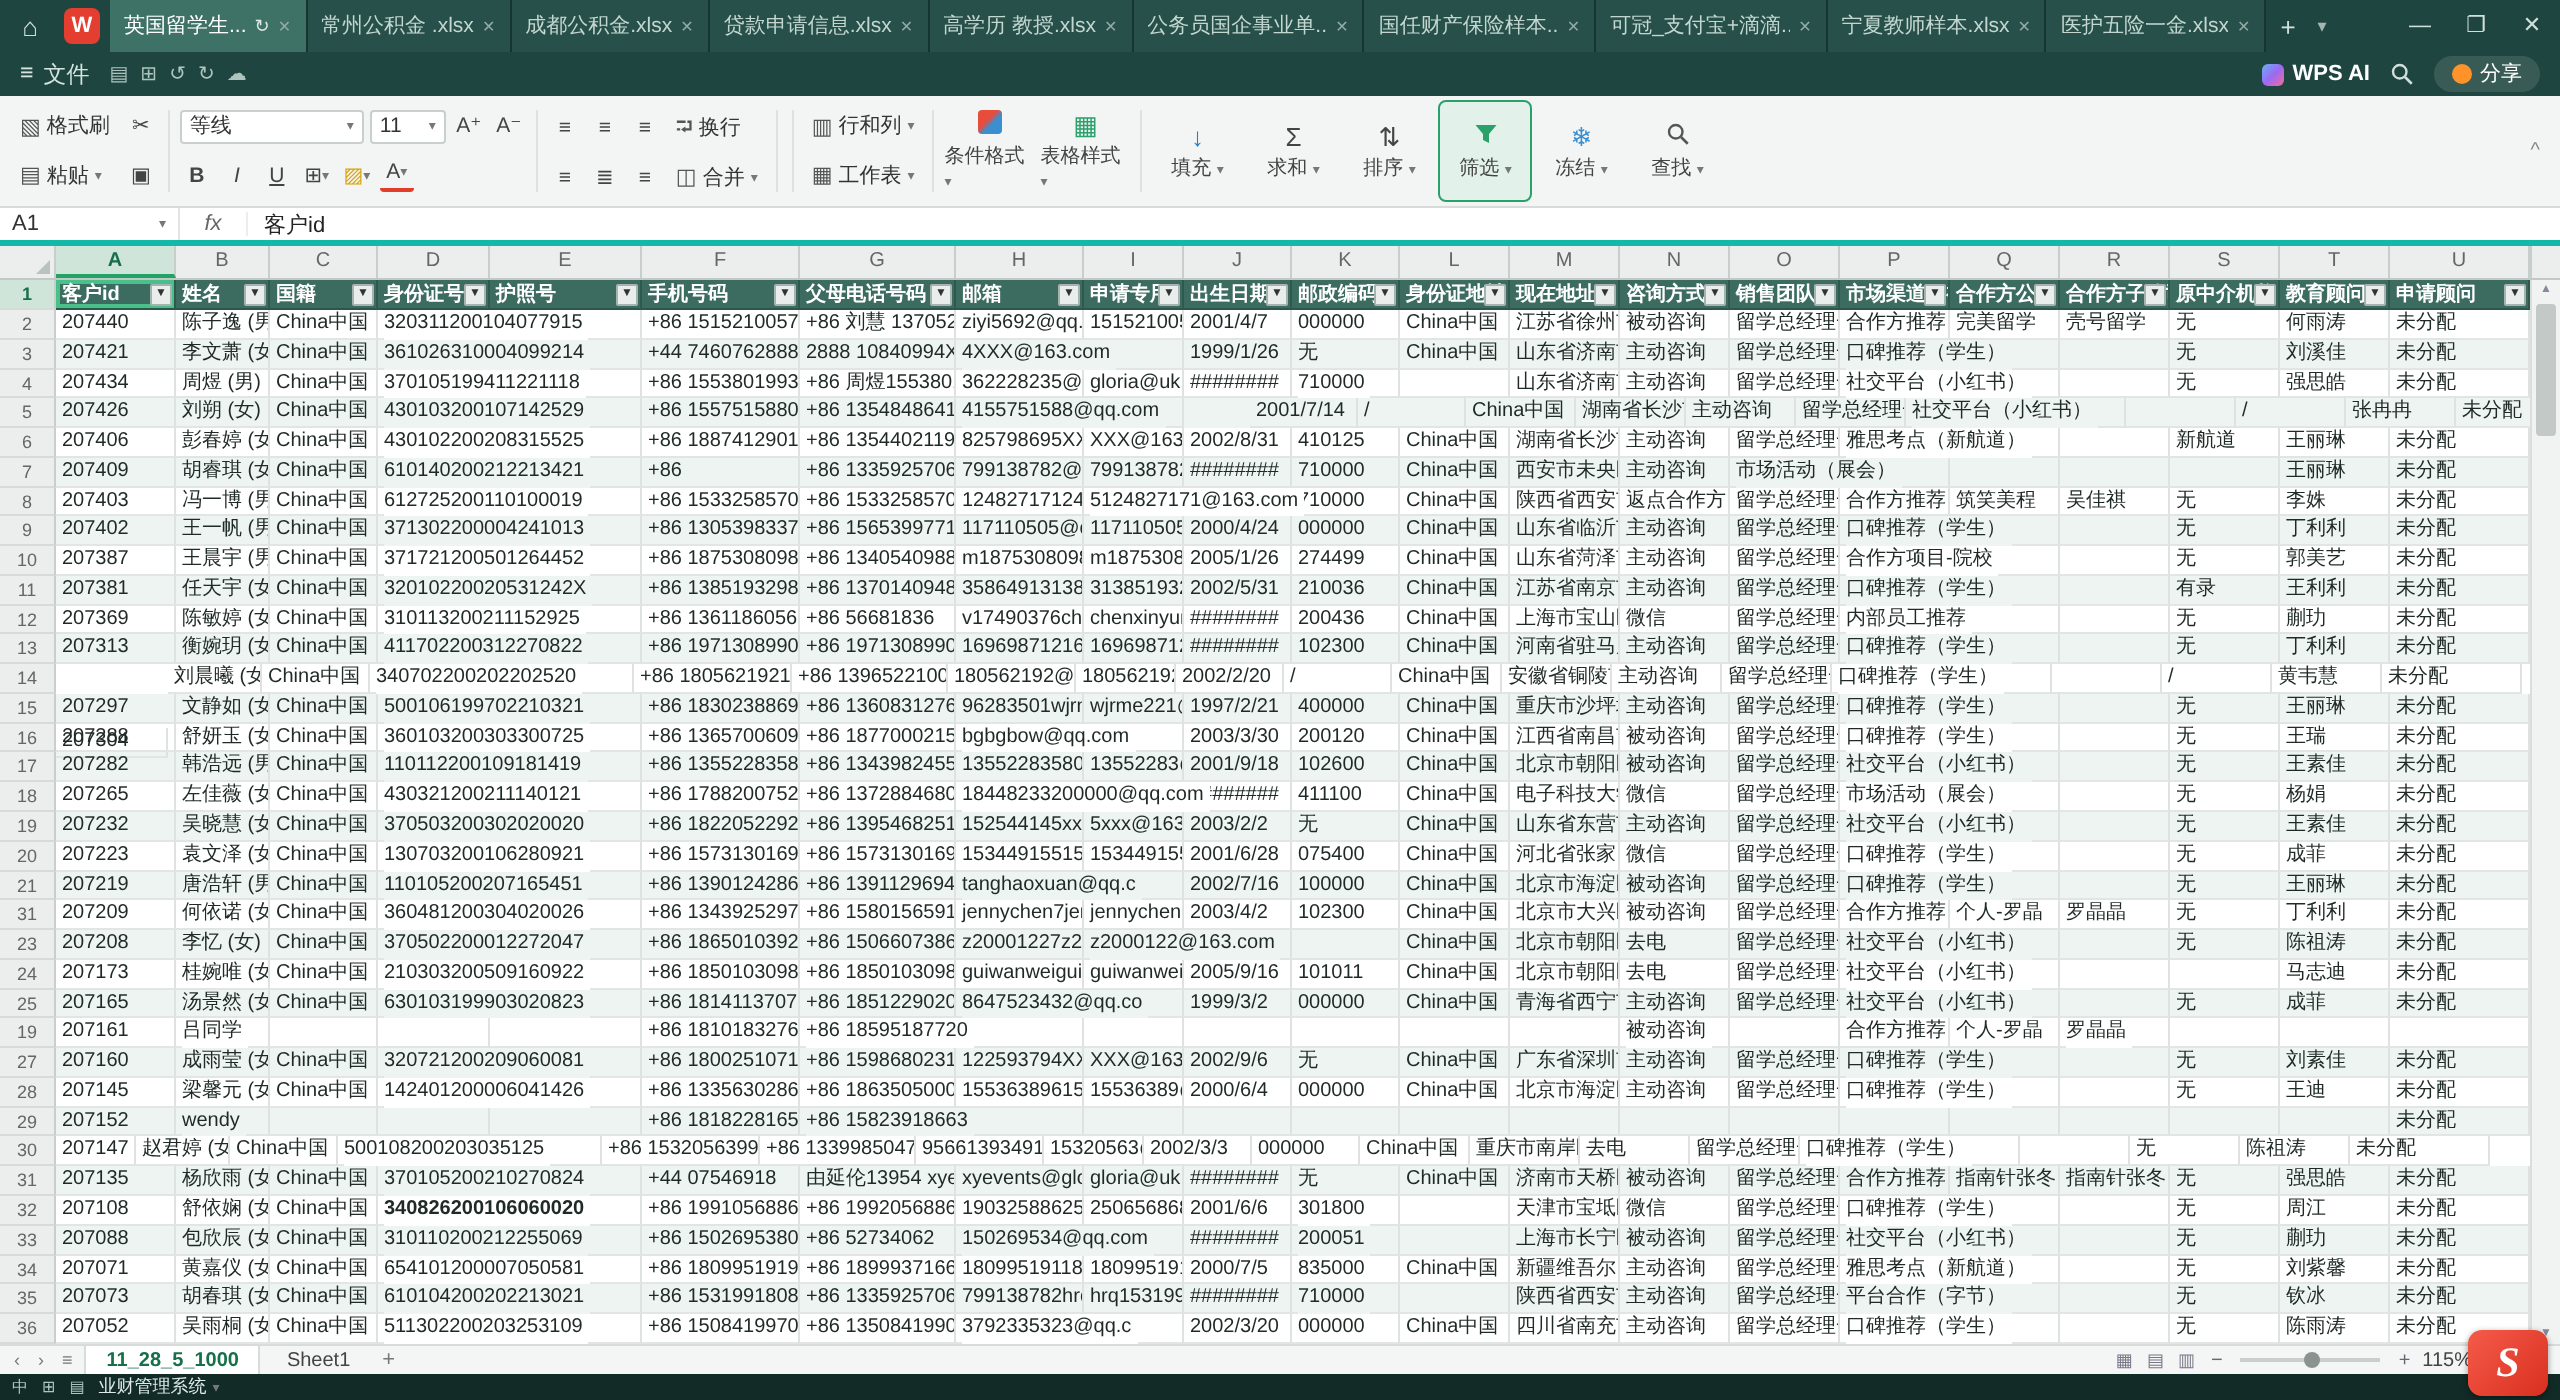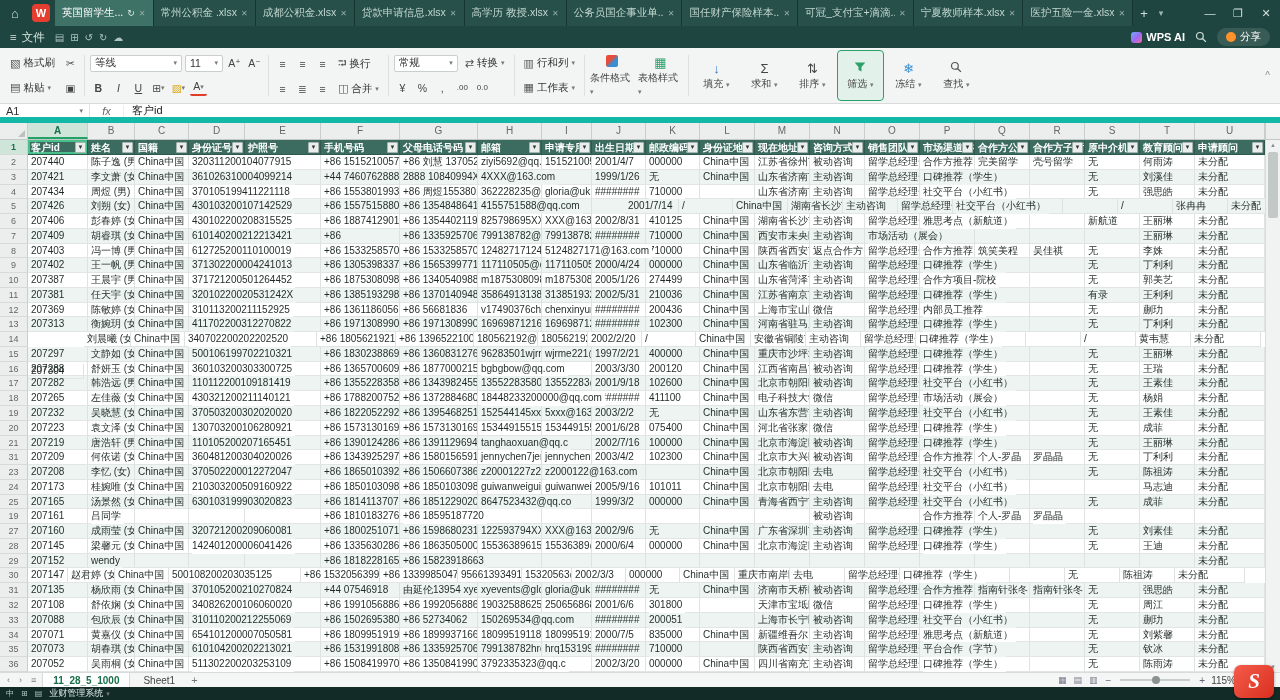--- a/index.html
+++ b/index.html
@@ -43,21 +43,21 @@
 .ti{min-width:17px;height:17px;display:flex;align-items:center;justify-content:center;font-size:10.5px;color:#444;border-radius:2px;padding:0 1px}
 .ti.b{font-weight:bold}.ti.i{font-style:italic}.ti.u{text-decoration:underline}
 .fcA{border-bottom:2px solid #e23c2b;line-height:11px}
 .big{width:45px;display:flex;flex-direction:column;align-items:center;justify-content:center;gap:1px;font-size:10px;color:#444;border-radius:3px;padding:2px 0;flex:none}
 .big .bic{font-size:13px;height:15px;line-height:15px}
 .big.on{background:#e2f1e9;outline:1px solid #2aa06b}
 .dv{font-size:7px;color:#777}
 .cfic{width:12px;height:12px;border-radius:2px;background:linear-gradient(135deg,#e74c3c 40%,#3a8fd0 60%);display:inline-block}
 .rcollapse{align-self:center;color:#888;font-size:10px;padding:0 4px;margin-left:auto}
 
-.fbar{height:19px;display:flex;align-items:center;background:#fff;border-bottom:6px solid #14b8a6}
+.fbar{height:19px;display:flex;align-items:center;background:#fff;border-bottom:3px solid #14b8a6}
 .namebox{width:90px;height:100%;border-right:1px solid #e0e4e2;display:flex;align-items:center;justify-content:space-between;padding:0 6px;font-size:11px;color:#333}
 .fxi{width:34px;text-align:center;font-style:italic;color:#666;font-size:11px;border-right:1px solid #eceeed;flex:none}
 .fval{padding-left:8px;font-size:11px;color:#222}
 
 .colrow{background:#eceeed;border-bottom:1px solid #c2c8c5;display:flex;height:17px}
 .corner{width:28px;border-right:1px solid #c8cecb;position:relative;flex:none}
 .corner:after{content:"";position:absolute;right:2px;bottom:2px;border-left:7px solid transparent;border-bottom:7px solid #b9c2be}
 .colh{border-right:1px solid #c8cecb;text-align:center;font-size:10px;color:#666;line-height:16px;flex:none}
 .colh.sel{background:#cfe5d9;color:#17704a;border-bottom:2px solid #21a366;font-weight:bold}
 .scorner{width:15px;flex:none;border-left:1px solid #c8cecb}
@@ -242,40 +242,20 @@
       <span class="ti">≣</span>
       <span class="ti">≡</span>
       <div class="rb">
           <span class="ri">◫</span>
           <span>合并</span>
           <span class="dv">▾</span>
         </div>
     </div>
   </div>
   <div class="vsep"></div>
-  <div class="vcol">
-    <div class="hrow">
-      <div class="combo" style="width:64px">
-          <span>常规</span>
-          <span class="dv">▾</span>
-        </div>
-      <div class="rb">
-          <span class="ri">⇄</span>
-          <span>转换</span>
-          <span class="dv">▾</span>
-        </div>
-    </div>
-    <div class="hrow">
-      <span class="ti">¥</span>
-      <span class="ti">%</span>
-      <span class="ti">,</span>
-      <span class="ti" style="font-size:8px">.00</span>
-      <span class="ti" style="font-size:8px">0.0</span>
-    </div>
-  </div>
   <div class="vsep"></div>
   <div class="vcol">
     <div class="rb">
         <span class="ri">▥</span>
         <span>行和列</span>
         <span class="dv">▾</span>
       </div>
     <div class="rb">
         <span class="ri">▦</span>
         <span>工作表</span>
@@ -1302,21 +1282,21 @@
         <div class="cell" style="width: 55px;"><span>指南针张冬</span></div>
         <div class="cell" style="width: 55px;"><span>无</span></div>
         <div class="cell" style="width: 55px;"><span>强思皓</span></div>
         <div class="cell" style="width: 70px;"><span>未分配</span></div>
       </div>
       <div class="r">
         <div class="rn">32</div>
         <div class="cell" style="width: 60px;"><span>207108</span></div>
         <div class="cell" style="width: 47px;"><span>舒依娴 (女</span></div>
         <div class="cell" style="width: 54px;"><span>China中国</span></div>
-        <div class="cell ovf" style="width: 56px;">
+        <div class="cell ovf" style="width: 56px; font-weight: bold;">
           <span class="t">340826200106060020</span>
         </div>
         <div class="cell" style="width: 76px;"></div>
         <div class="cell" style="width: 79px;"><span>+86 19910568863</span></div>
         <div class="cell" style="width: 78px;"><span>+86 19920568863</span></div>
         <div class="cell" style="width: 64px;"><span>190325886250656</span></div>
         <div class="cell" style="width: 50px;"><span>2506568682@qq.com</span></div>
         <div class="cell" style="width: 54px;"><span>2001/6/6</span></div>
         <div class="cell ovf" style="width: 54px;">
           <span class="t">301800</span>

